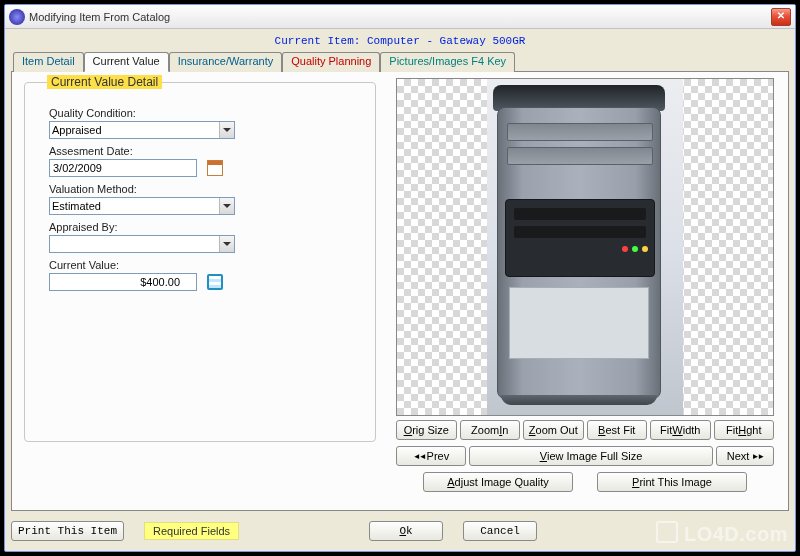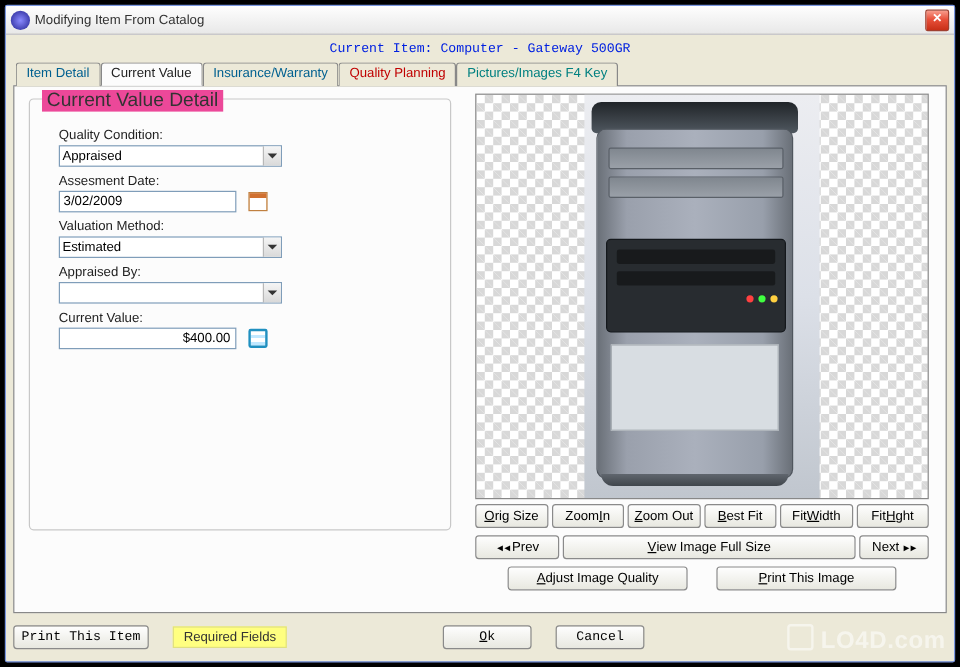--- a/index.html
+++ b/index.html
@@ -121,25 +121,25 @@
     border: 1px solid #c8c8c8;
     border-radius: 4px;
     position: relative;
     padding: 18px 20px 12px 24px;
     height: 360px;
     background: #fcfcfc;
   }
   .groupbox-title {
     position: absolute;
     top: -8px;
-    left: 10px;
-    background: #ec4899;
+    left: 22px;
+    background: #fde047;
     padding: 0 4px;
     color: #333;
-    font-size: 16px;
+    font-size: 12px;
   }
 
   .field-label {
     display: block;
     color: #222;
     font-size: 11px;
     margin-bottom: 2px;
     margin-top: 6px;
   }
   .field-row {
@@ -176,21 +176,21 @@
     width: 0; height: 0;
     border-left: 4px solid transparent;
     border-right: 4px solid transparent;
     border-top: 4px solid #333;
   }
   .textin {
     width: 148px;
     line-height: 16px;
     padding-left: 3px;
   }
-  .textin.right { text-align: right; padding-right: 4px; }
+  .textin.right { text-align: right; padding-right: 16px; }
 
   .mini-icon {
     width: 16px; height: 16px;
     margin-left: 10px;
     display: inline-block;
   }
   .calendar-icon {
     background:
       linear-gradient(#fff,#fff) padding-box,
       linear-gradient(#e0a060,#e0a060);

